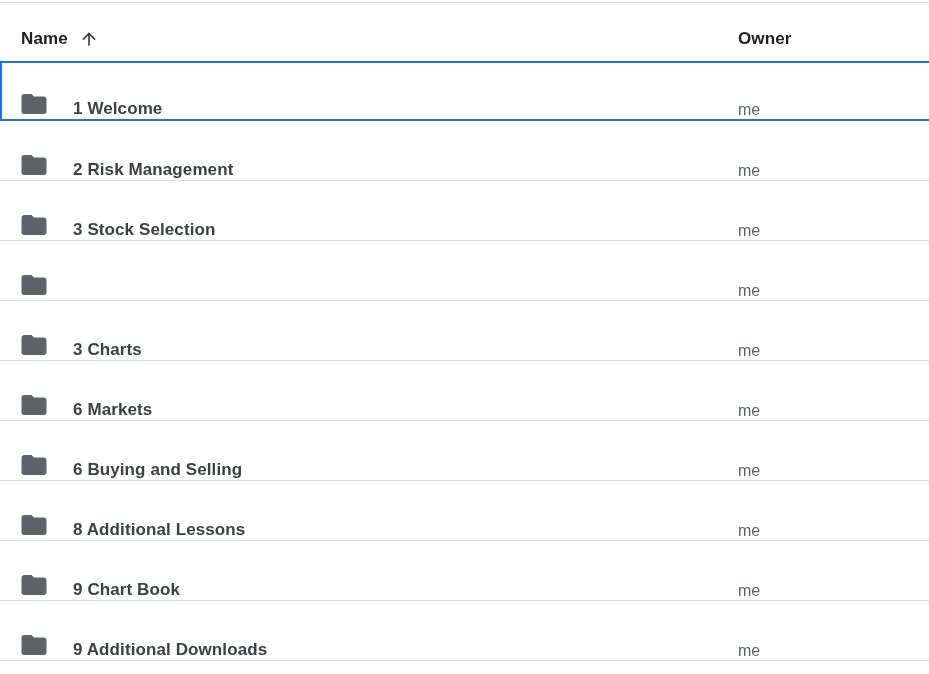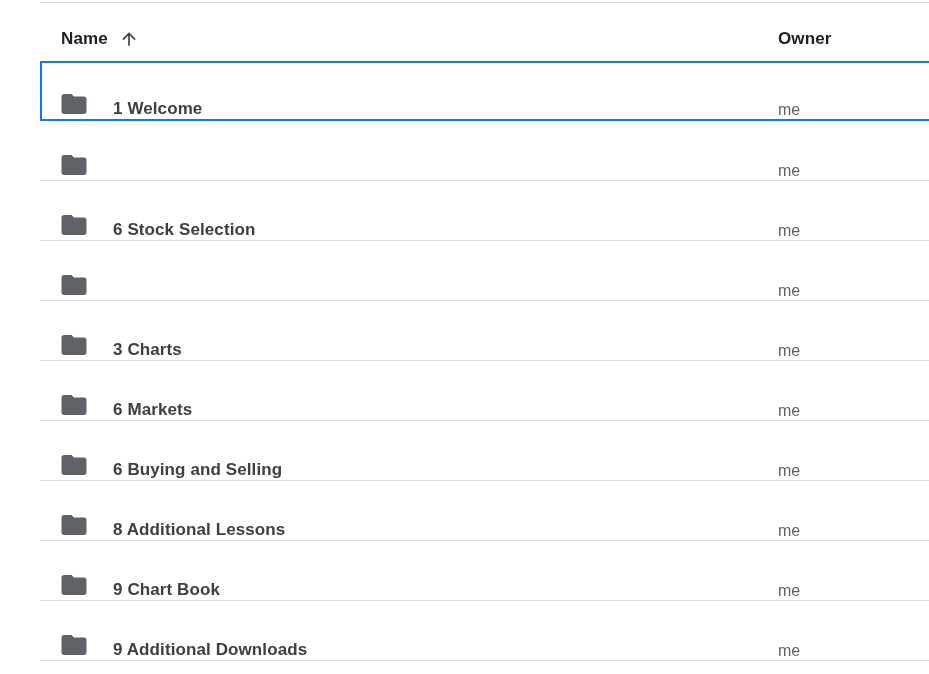--- a/index.html
+++ b/index.html
@@ -9,21 +9,20 @@
     font-family: "Liberation Sans", sans-serif;
   }
   body {
     width: 929px;
     height: 674px;
     overflow: hidden;
     position: relative;
   }
   .file-list {
     padding-top: 2px;
-    margin-left: 40px;
     --selection-border: #1a73e8;
     --row-border: #dadce0;
     --folder-icon: #5f6368;
     --name-text: #3c4043;
     --header-text: #202124;
     --owner-text: #5f6368;
   }
   .list-header {
     position: relative;
     height: 58px;
@@ -132,30 +131,31 @@
     <span class="row-name">1 Welcome</span>
     <span class="row-owner">me</span>
   </div>
 
   <div class="row">
     <span class="folder-icon">
       <svg viewBox="0 0 24 24" aria-hidden="true">
         <path d="M10 4H4c-1.1 0-2 .9-2 2v12c0 1.1.9 2 2 2h16c1.1 0 2-.9 2-2V8c0-1.1-.9-2-2-2h-8l-2-2z"></path>
       </svg>
     </span>
-    <span class="row-owner">me</span>
-  </div>
-
-  <div class="row">
-    <span class="folder-icon">
-      <svg viewBox="0 0 24 24" aria-hidden="true">
-        <path d="M10 4H4c-1.1 0-2 .9-2 2v12c0 1.1.9 2 2 2h16c1.1 0 2-.9 2-2V8c0-1.1-.9-2-2-2h-8l-2-2z"></path>
-      </svg>
-    </span>
-    <span class="row-name">6 Stock Selection</span>
+    <span class="row-name">2 Risk Management</span>
+    <span class="row-owner">me</span>
+  </div>
+
+  <div class="row">
+    <span class="folder-icon">
+      <svg viewBox="0 0 24 24" aria-hidden="true">
+        <path d="M10 4H4c-1.1 0-2 .9-2 2v12c0 1.1.9 2 2 2h16c1.1 0 2-.9 2-2V8c0-1.1-.9-2-2-2h-8l-2-2z"></path>
+      </svg>
+    </span>
+    <span class="row-name">3 Stock Selection</span>
     <span class="row-owner">me</span>
   </div>
 
   <div class="row">
     <span class="folder-icon">
       <svg viewBox="0 0 24 24" aria-hidden="true">
         <path d="M10 4H4c-1.1 0-2 .9-2 2v12c0 1.1.9 2 2 2h16c1.1 0 2-.9 2-2V8c0-1.1-.9-2-2-2h-8l-2-2z"></path>
       </svg>
     </span>
     <span class="row-owner">me</span>

